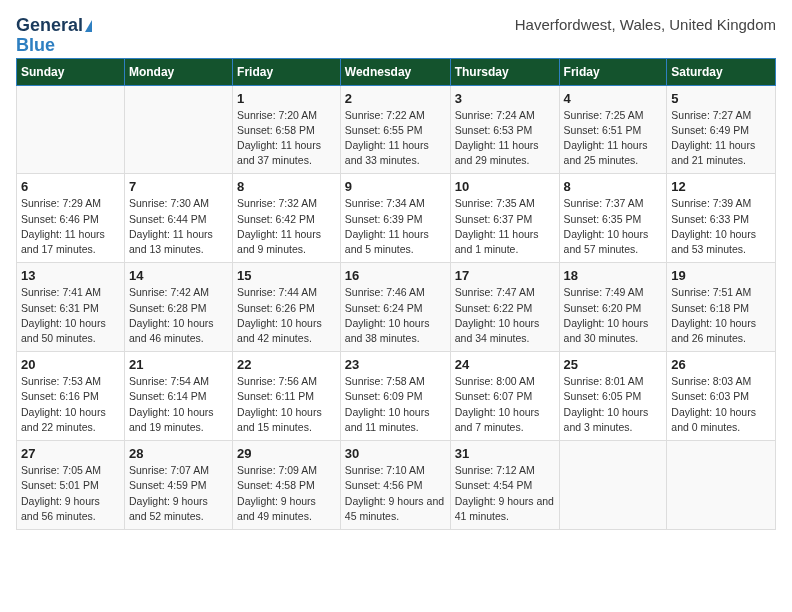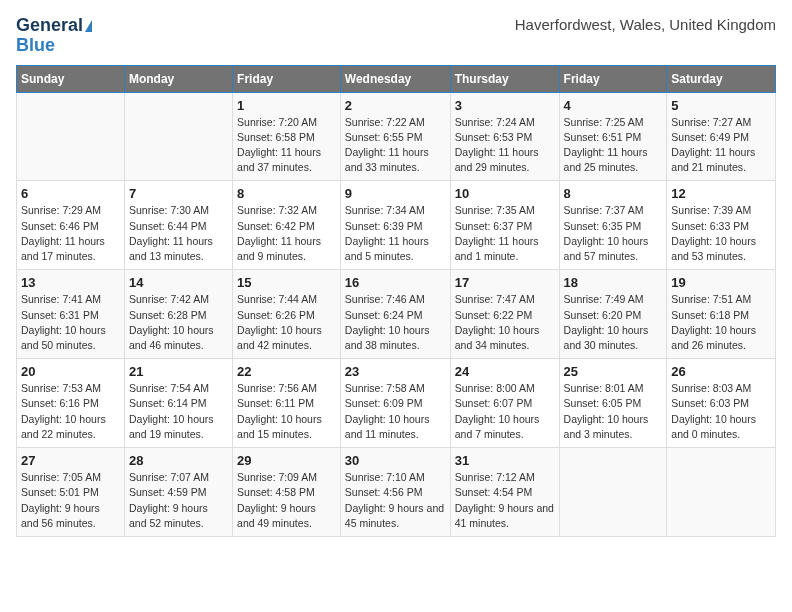--- a/index.html
+++ b/index.html
@@ -7,21 +7,21 @@
       font-family: Arial, sans-serif;
       background: #fff;
       width: 792px;
       min-height: 612px;
       padding: 16px;
     }
     .header {
       display: flex;
       justify-content: space-between;
       align-items: flex-start;
-      margin-bottom: 9px;
+      margin-bottom: 2px;
     }
     .logo {
       display: flex;
       flex-direction: column;
       align-items: flex-start;
     }
     .logo-general {
       font-size: 18px;
       color: #1a3a5c;
       font-weight: bold;
@@ -57,21 +57,21 @@
     .calendar-subtitle {
       font-size: 15px;
       color: #444;
     }
     table {
       width: 100%;
       border-collapse: collapse;
       font-size: 11px;
     }
     thead tr {
-      background-color: #737373;
+      background-color: #14532d;
       color: #fff;
     }
     thead th {
       padding: 6px 4px;
       text-align: left;
       font-size: 12px;
       font-weight: bold;
       border: 1px solid #2e7fc1;
     }
     tbody tr {

